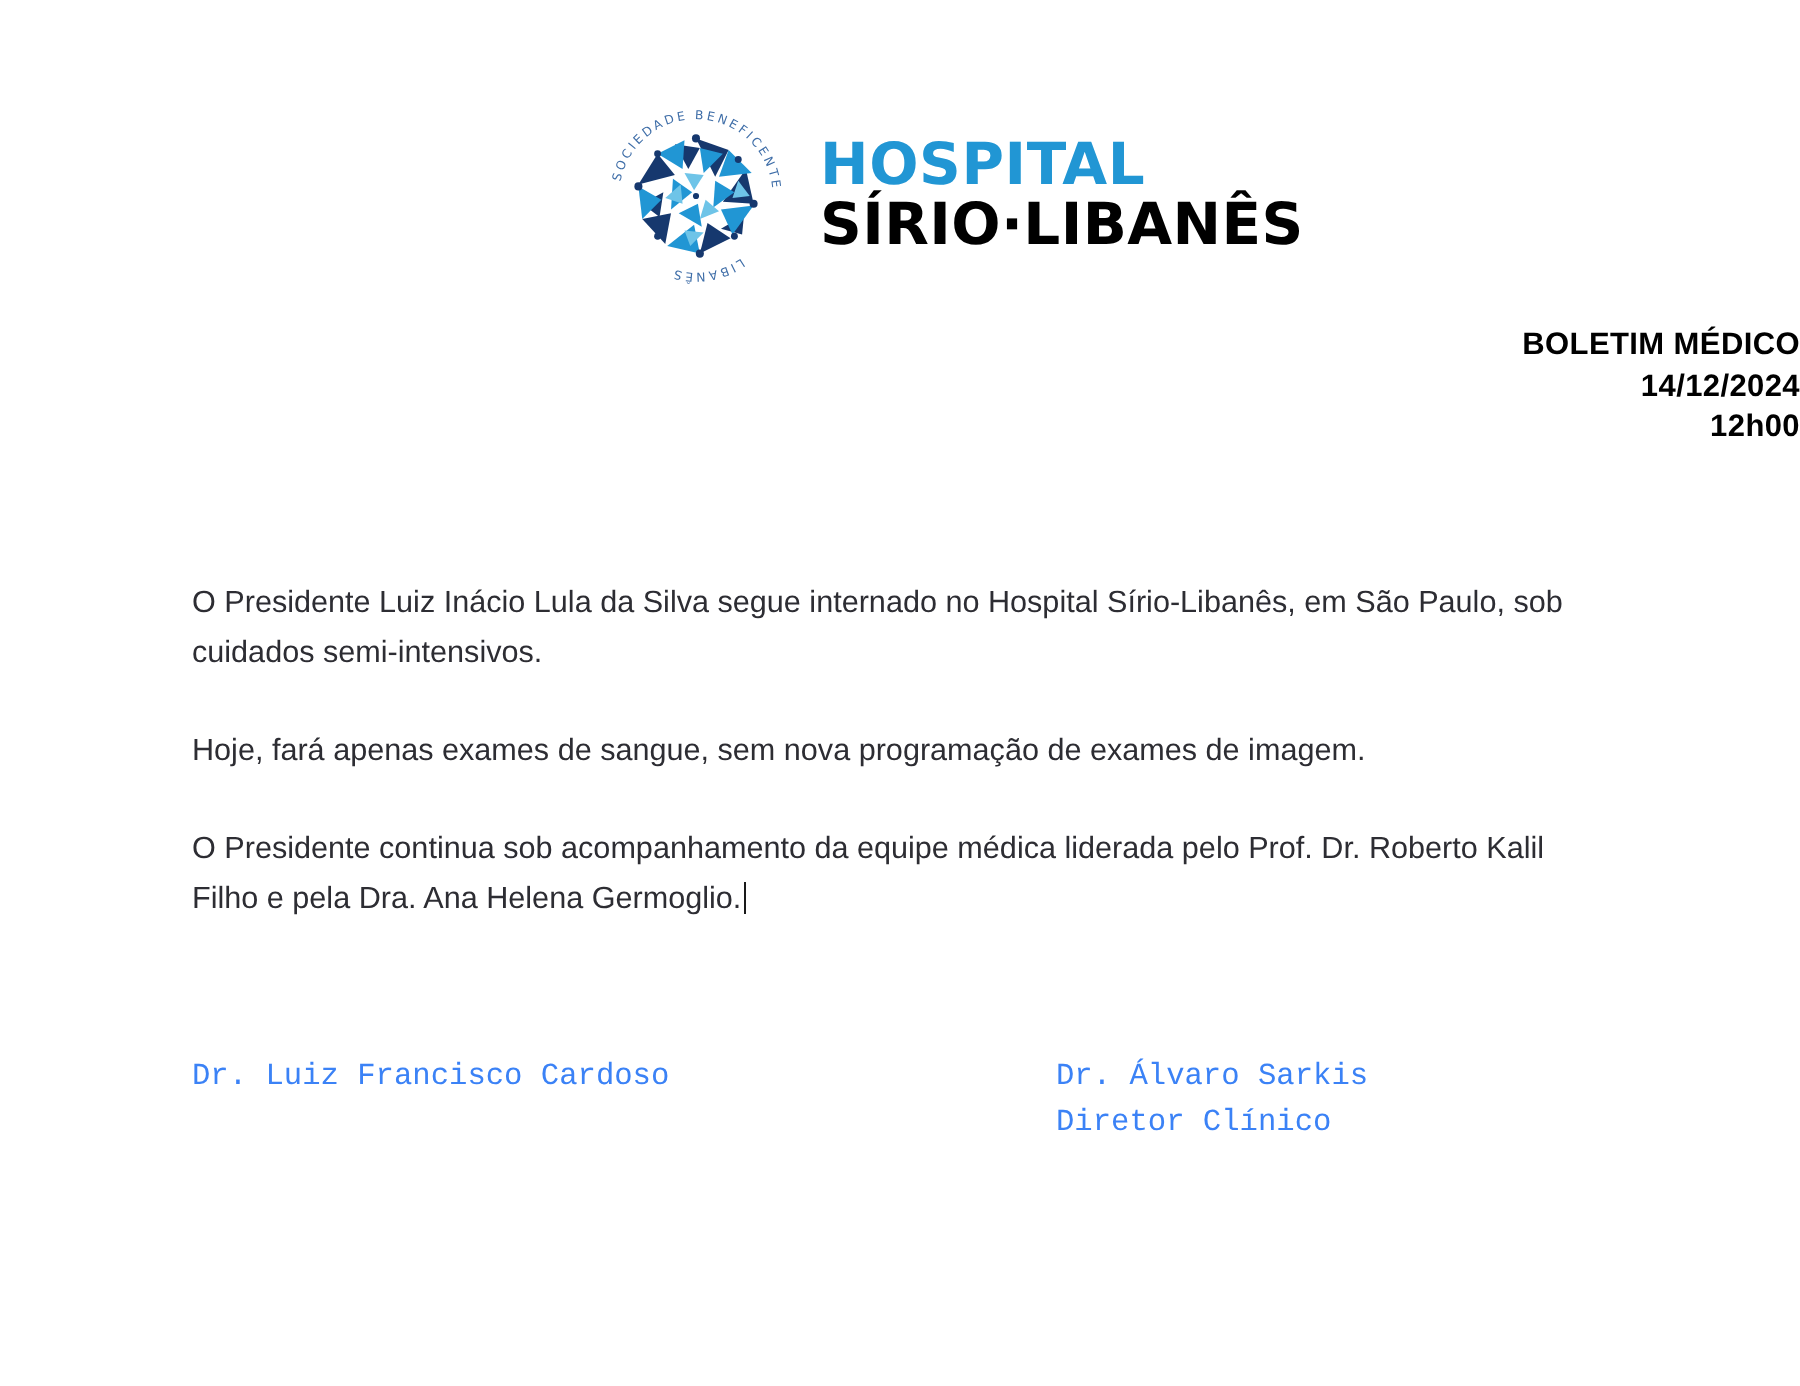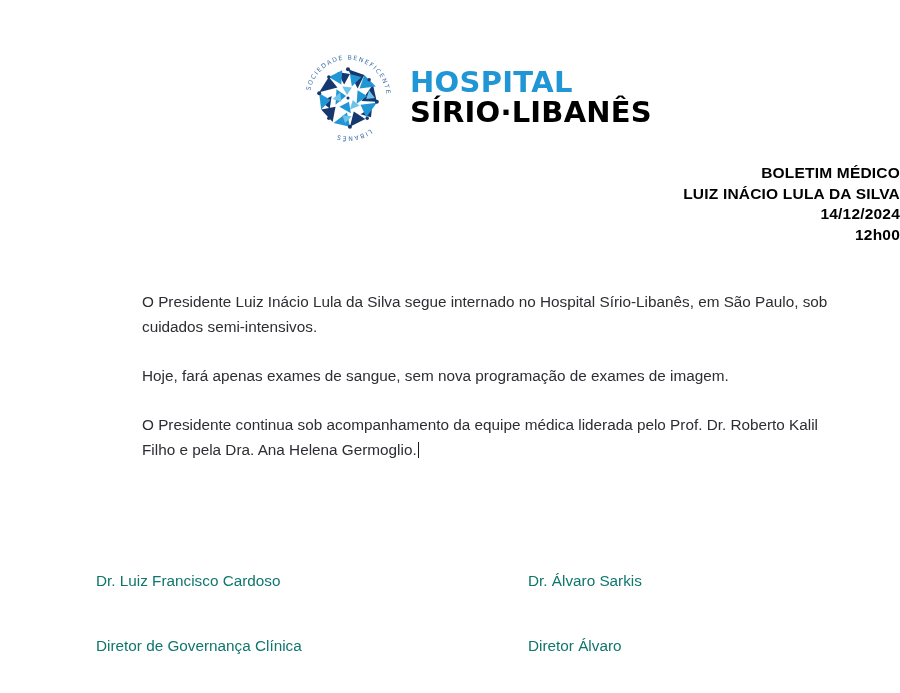--- a/index.html
+++ b/index.html
@@ -80,21 +80,20 @@
     letter-spacing: 0.2px;
   }
   .doc-heading div { white-space: nowrap; }
 
   
   .body-text {
     position: absolute;
     left: 96px;
     top: 289px;
     width: 700px;
-    margin-left: 46px;
   }
   .para {
     font-family: "Liberation Sans", sans-serif;
     font-size: 15.3px;
     line-height: 25px;
     color: #2d2d33;
     margin: 0 0 24px 0;
     text-align: left;
   }
   .para:last-child { margin-bottom: 0; }
@@ -113,26 +112,25 @@
     position: absolute;
     left: 96px;
     top: 527px;
     width: 700px;
     display: flex;
   }
   .sig-col-left { width: 432px; flex: 0 0 432px; }
   .sig-col-right { flex: 1 1 auto; }
   .sig-name,
   .sig-role {
-    font-family: Liberation Sans, sans-serif;
+    font-family: Liberation Mono, monospace;
     font-size: 15.3px;
     line-height: 23px;
-    color: #0f766e;
+    color: #3b82f6;
     white-space: nowrap;
-    margin-top: 42px;
   }
 </style>
 </head>
 <body>
 
 <div class="page">
 
   <div class="logo-block">
 
     <svg class="logo-mark" viewBox="0 0 100 100" aria-hidden="true">
@@ -196,35 +194,33 @@
     </svg>
 
     <div class="logo-wordmark">
       <div class="wordmark-line1">HOSPITAL</div>
       <div class="wordmark-line2">SÍRIO·LIBANÊS</div>
     </div>
   </div>
 
   <div class="doc-heading">
     <div>BOLETIM MÉDICO</div>
-    <div>LUIZ INÁCIO LULA DA SILVA</div>
     <div>14/12/2024</div>
     <div>12h00</div>
   </div>
 
   <div class="body-text">
     <p class="para">O Presidente Luiz Inácio Lula da Silva segue internado no Hospital Sírio-Libanês, em São Paulo, sob cuidados semi-intensivos.</p>
     <p class="para">Hoje, fará apenas exames de sangue, sem nova programação de exames de imagem.</p>
     <p class="para"><span>O Presidente continua sob acompanhamento da equipe médica liderada pelo Prof. Dr. Roberto Kalil Filho e pela Dra. Ana Helena Germoglio.</span><span class="caret"></span></p>
   </div>
 
   <div class="signatures">
     <div class="sig-col-left">
       <div class="sig-name">Dr. Luiz Francisco Cardoso</div>
-      <div class="sig-role">Diretor de Governança Clínica</div>
     </div>
     <div class="sig-col-right">
       <div class="sig-name">Dr. Álvaro Sarkis</div>
-      <div class="sig-role">Diretor Álvaro</div>
+      <div class="sig-role">Diretor Clínico</div>
     </div>
   </div>
 
 </div>
 
 </body></html>

